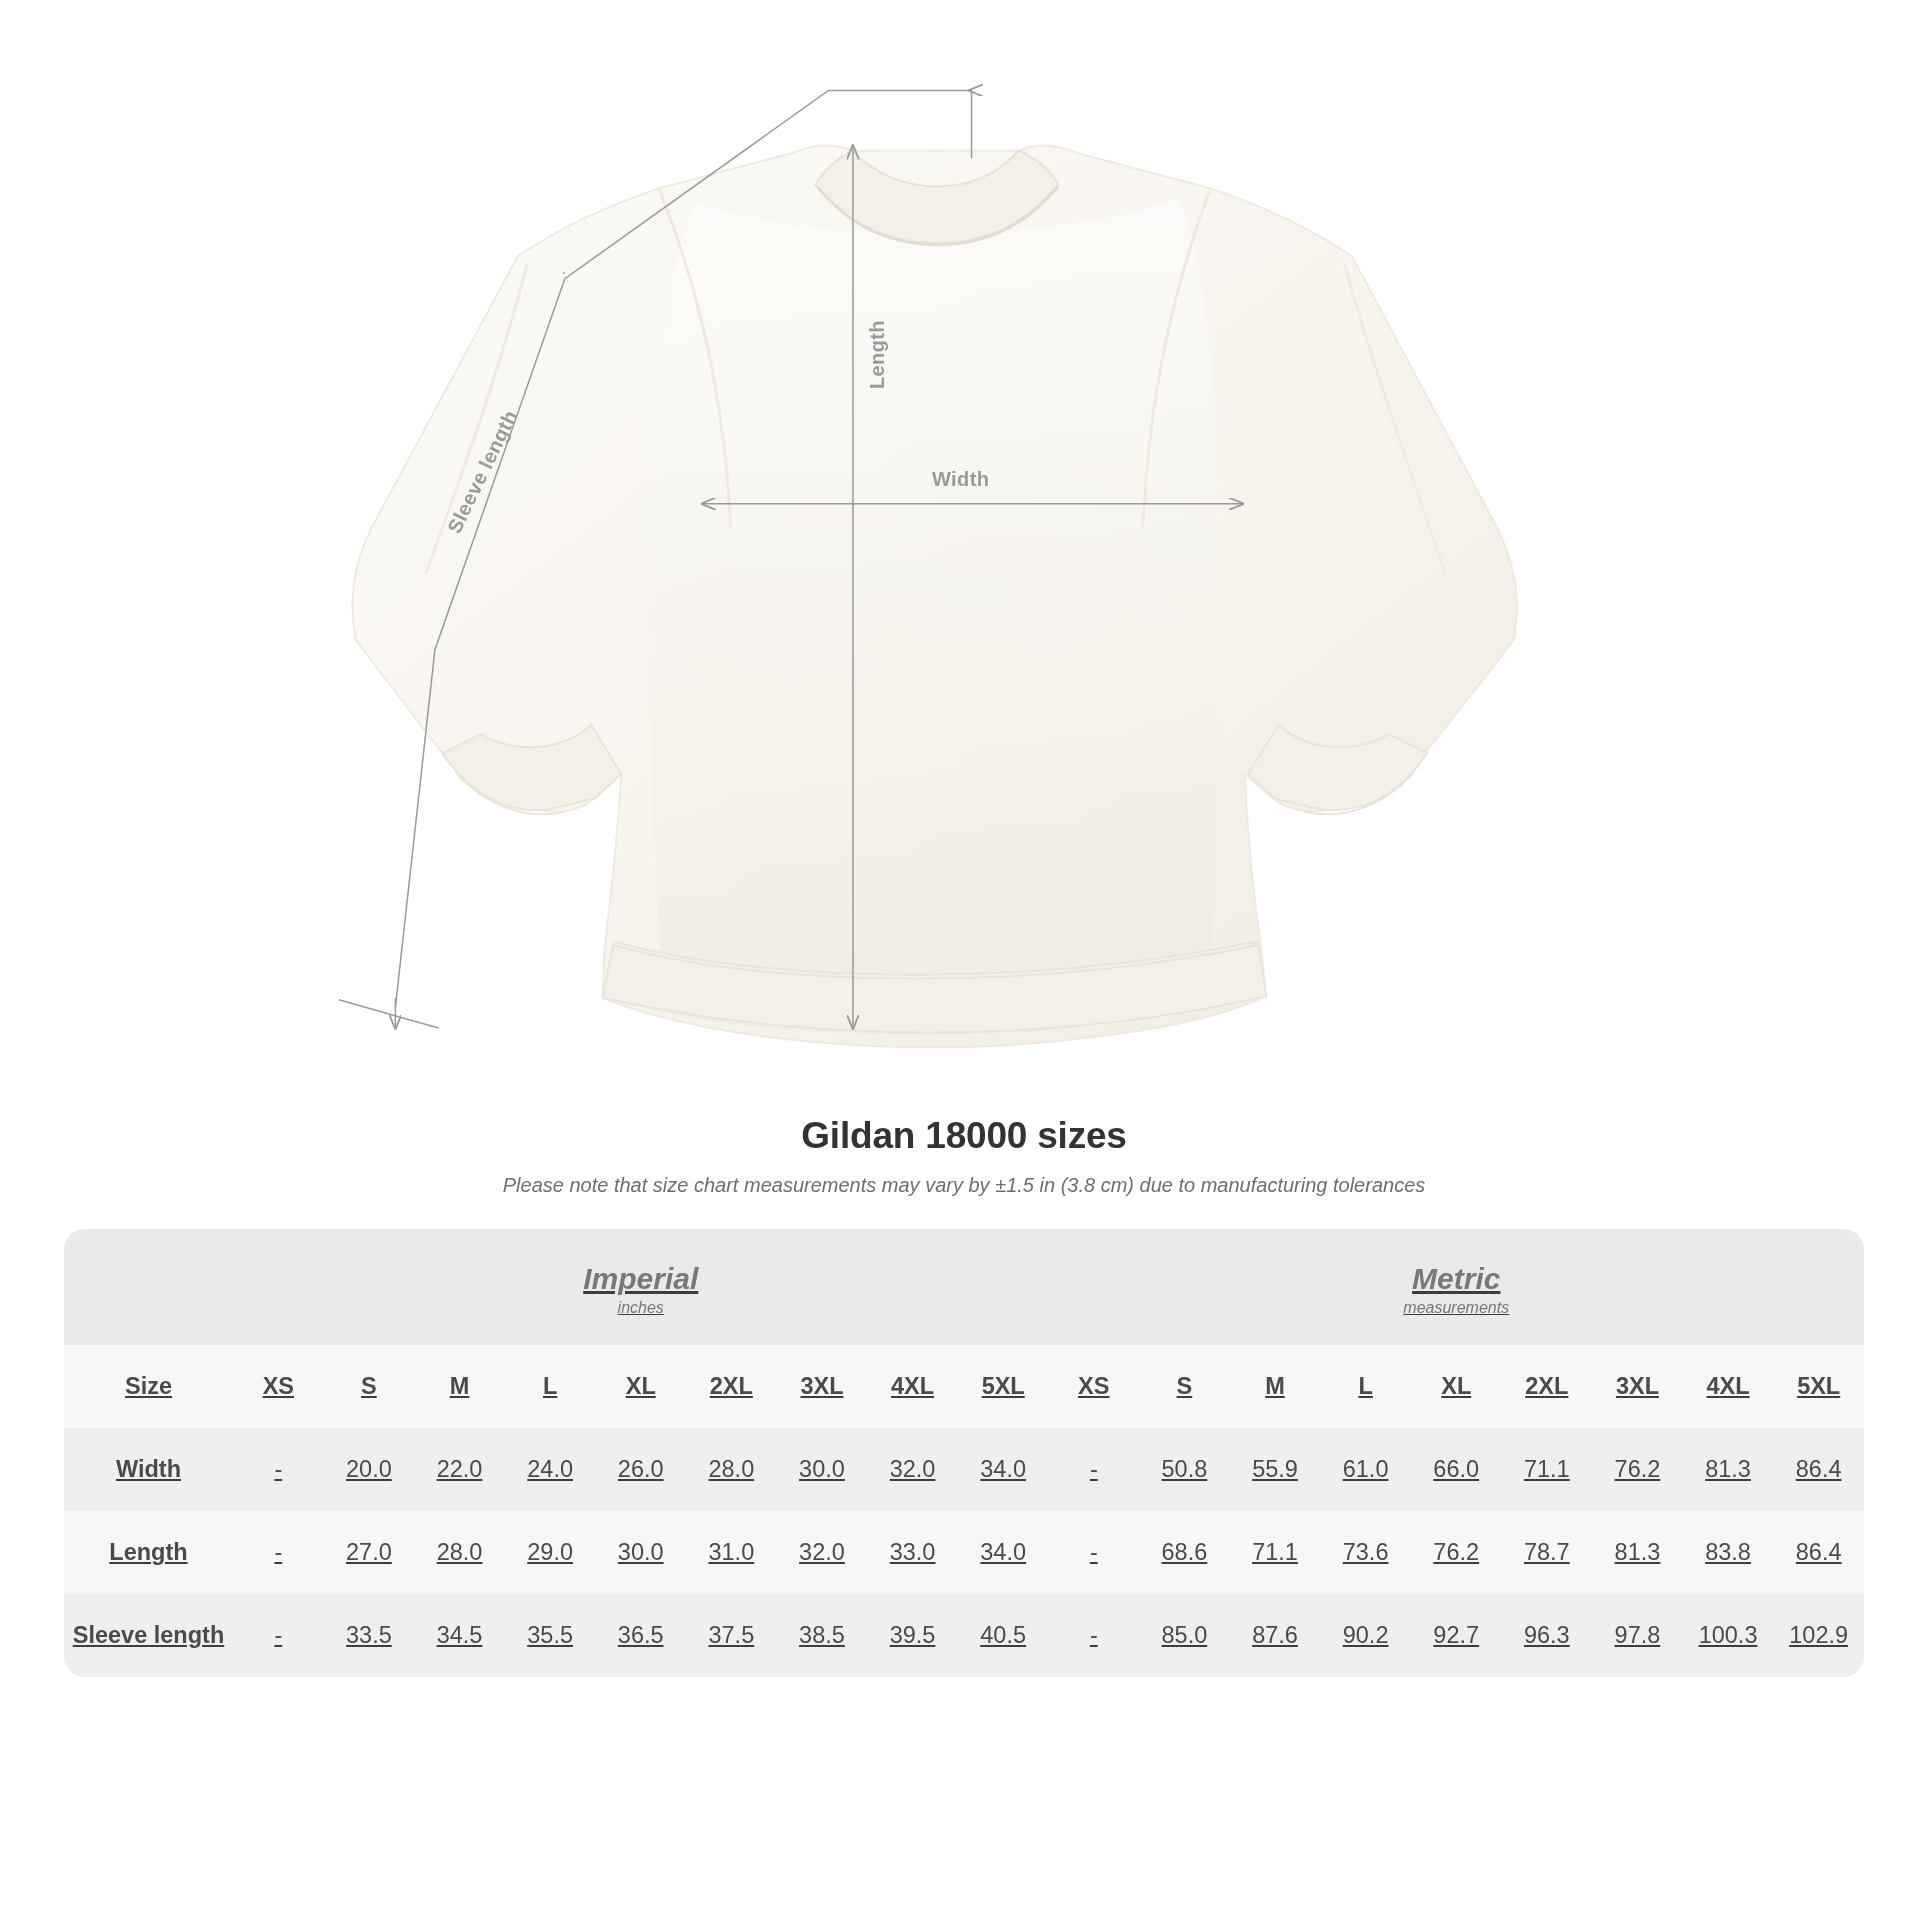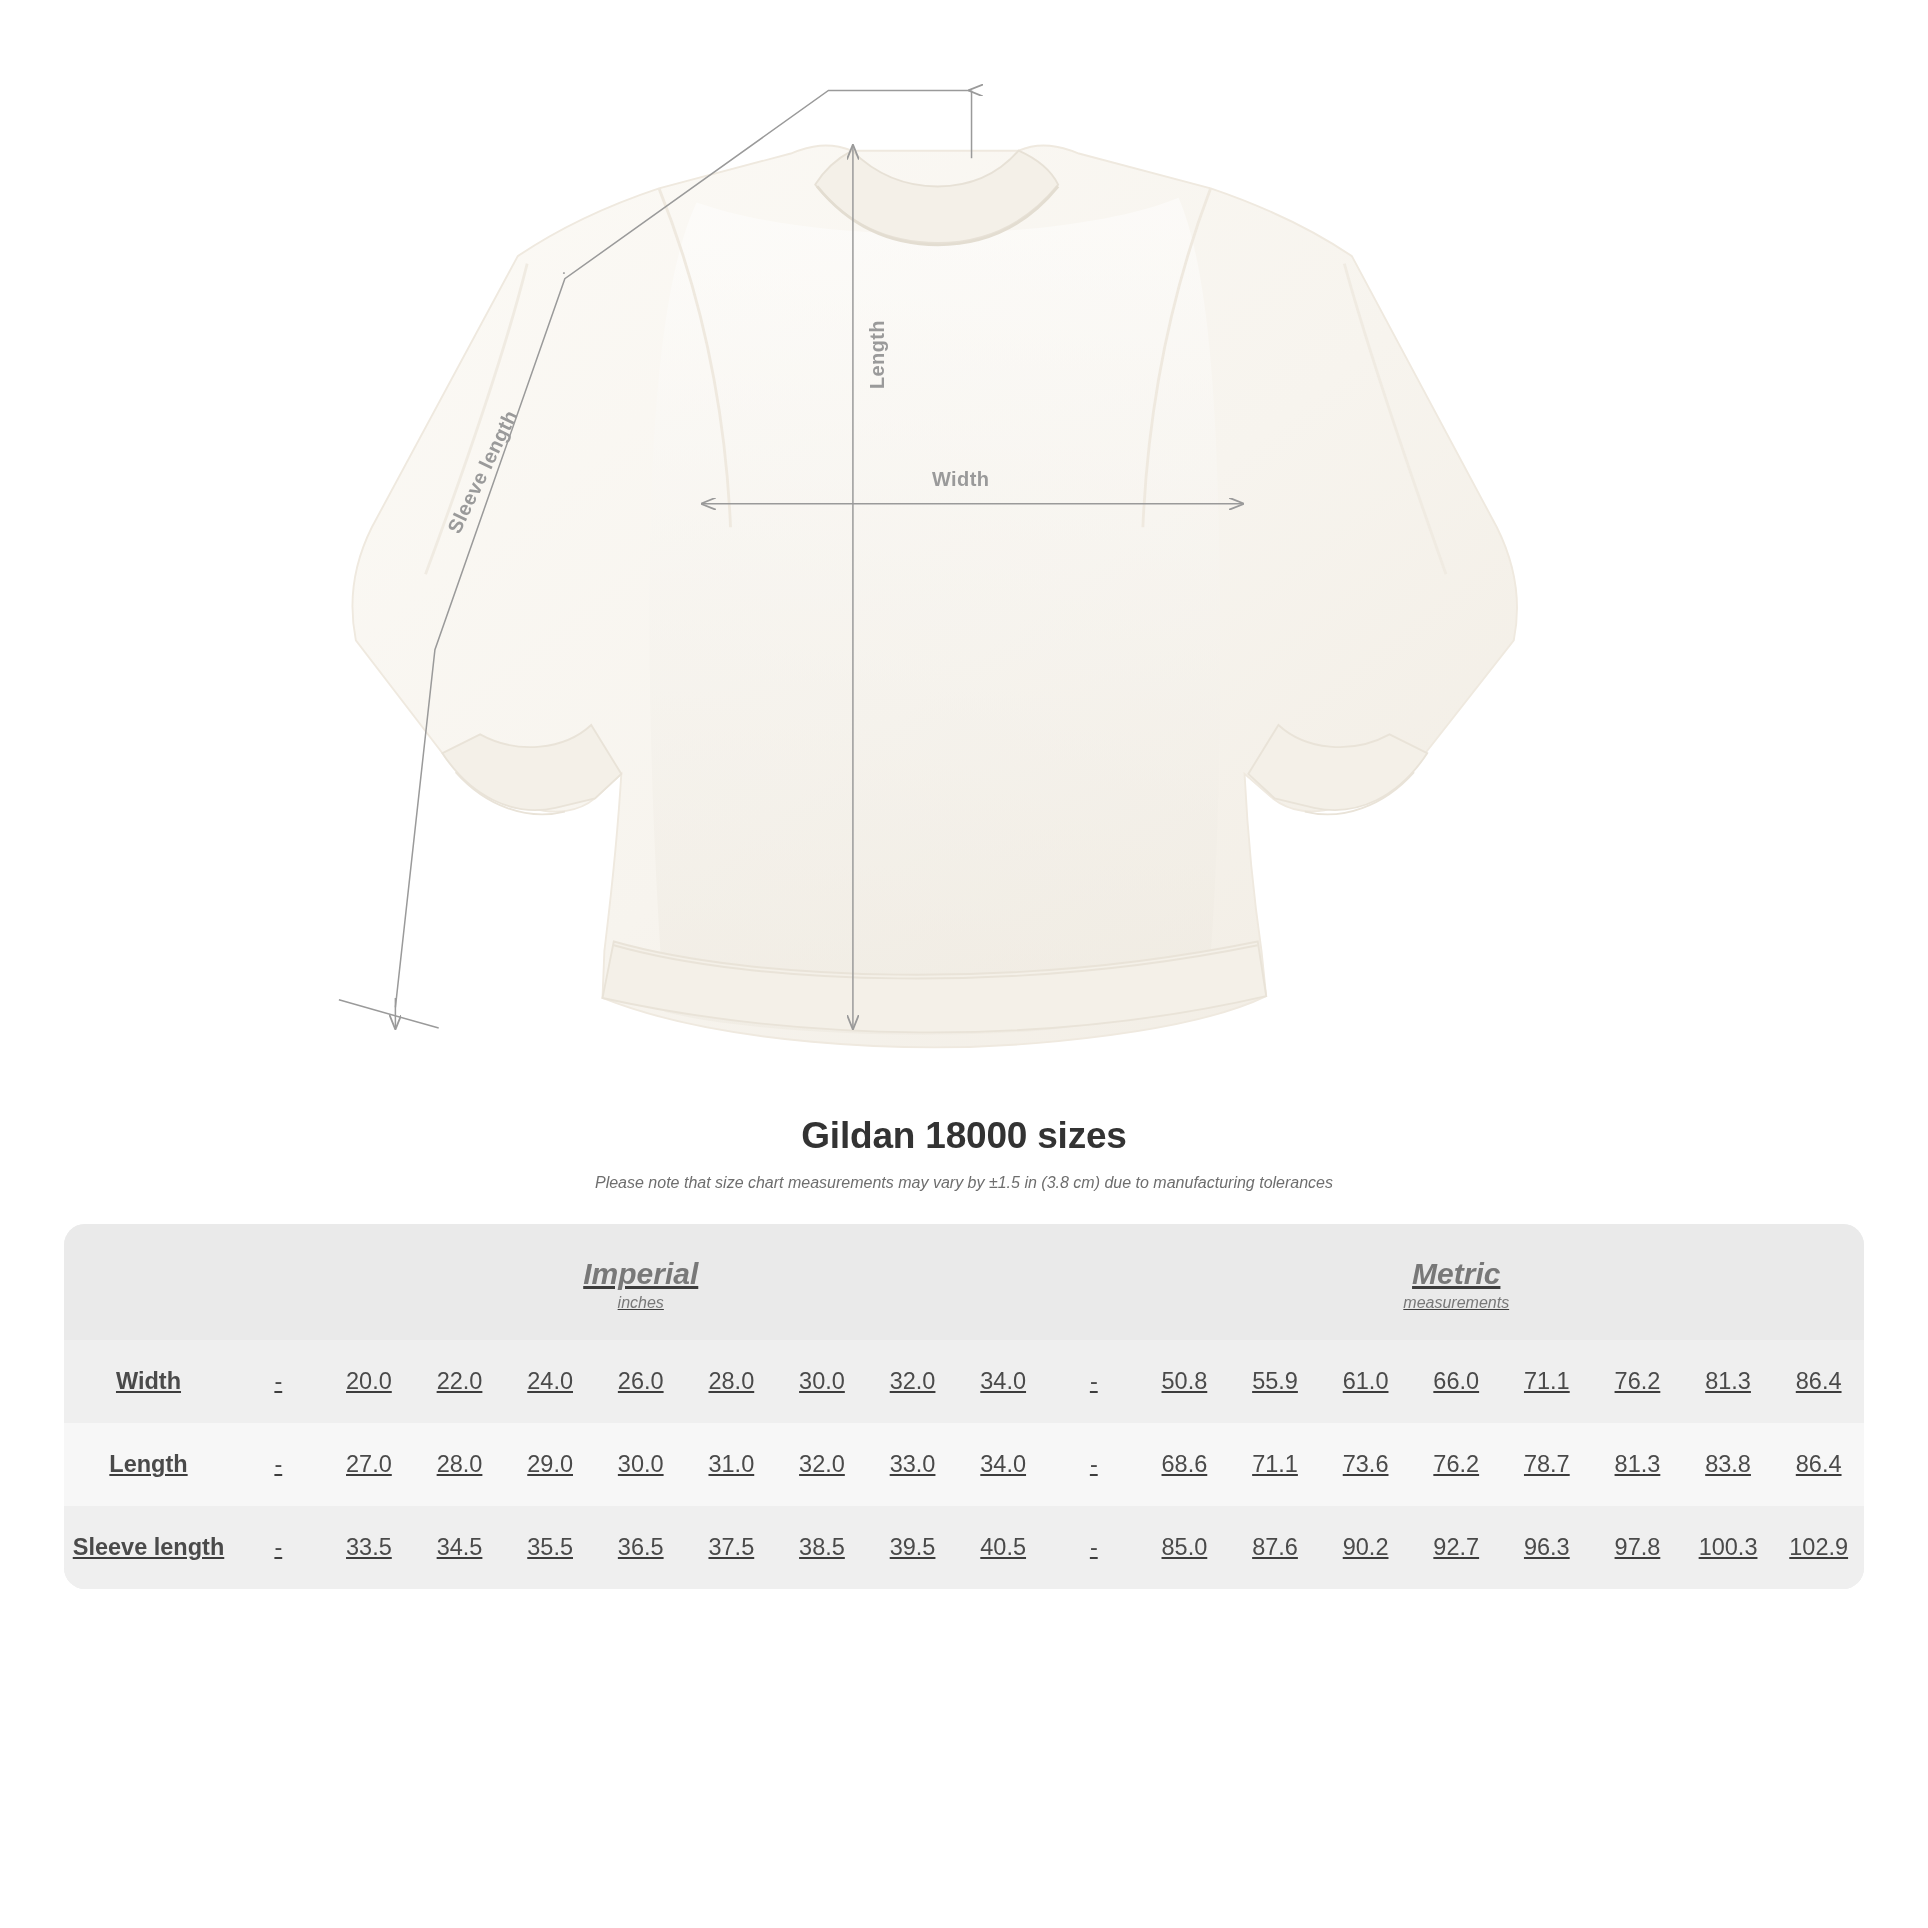--- a/index.html
+++ b/index.html
@@ -52,21 +52,21 @@
     margin-top: 3.8px;
   }
   .chart-title {
     font-size: 37px;
     font-weight: bold;
     color: #333333;
     letter-spacing: -0.2px;
   }
   .chart-note {
     margin-top: 17px;
-    font-size: 16px;
+    font-size: 20px;
     font-style: italic;
     color: #6e6e6e;
   }
 
   
   .table-wrap {
     margin: 32px 64px 0 64px;
     border-radius: 21px;
     overflow: hidden;
     background: #eeeeee;
@@ -248,20 +248,41 @@
           <td></td>
           <td colspan="9">
             <div class="unit-name">Imperial</div>
             <div class="unit-sub">inches</div>
           </td>
           <td colspan="9">
             <div class="unit-name">Metric</div>
             <div class="unit-sub">measurements</div>
           </td>
         </tr>
+        <tr class="head-row">
+          <td class="rowlabel row-sep">Size</td>
+          <td class="cell-sep row-sep">XS</td>
+          <td class="cell-sep row-sep">S</td>
+          <td class="cell-sep row-sep">M</td>
+          <td class="cell-sep row-sep">L</td>
+          <td class="cell-sep row-sep">XL</td>
+          <td class="cell-sep row-sep">2XL</td>
+          <td class="cell-sep row-sep">3XL</td>
+          <td class="cell-sep row-sep">4XL</td>
+          <td class="cell-sep row-sep">5XL</td>
+          <td class="cell-sep row-sep">XS</td>
+          <td class="cell-sep row-sep">S</td>
+          <td class="cell-sep row-sep">M</td>
+          <td class="cell-sep row-sep">L</td>
+          <td class="cell-sep row-sep">XL</td>
+          <td class="cell-sep row-sep">2XL</td>
+          <td class="cell-sep row-sep">3XL</td>
+          <td class="cell-sep row-sep">4XL</td>
+          <td class="cell-sep row-sep">5XL</td>
+        </tr>
         <tr class="body-row odd">
           <td class="rowlabel row-sep">Width</td>
           <td class="cell-sep row-sep">-</td>
           <td class="cell-sep row-sep">20.0</td>
           <td class="cell-sep row-sep">22.0</td>
           <td class="cell-sep row-sep">24.0</td>
           <td class="cell-sep row-sep">26.0</td>
           <td class="cell-sep row-sep">28.0</td>
           <td class="cell-sep row-sep">30.0</td>
           <td class="cell-sep row-sep">32.0</td>

